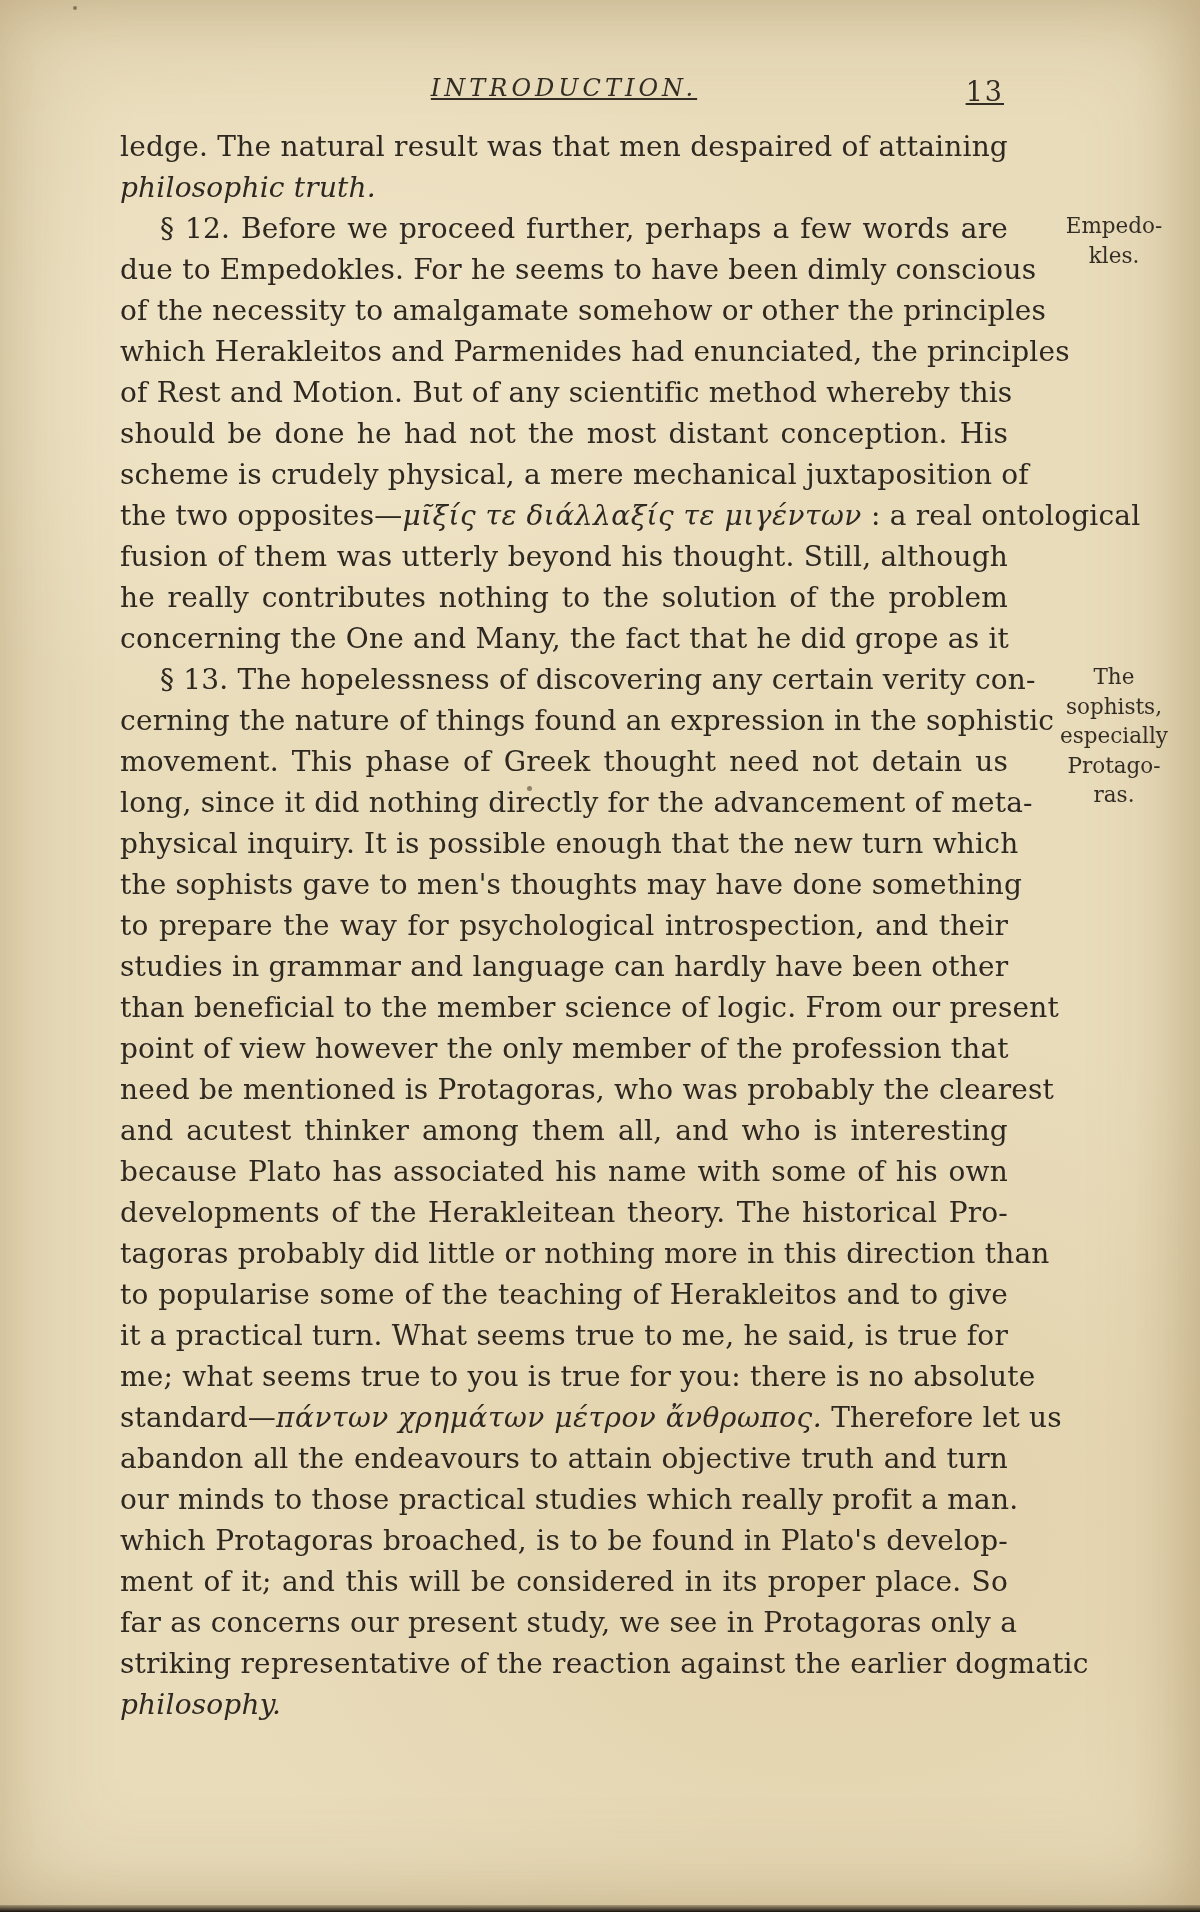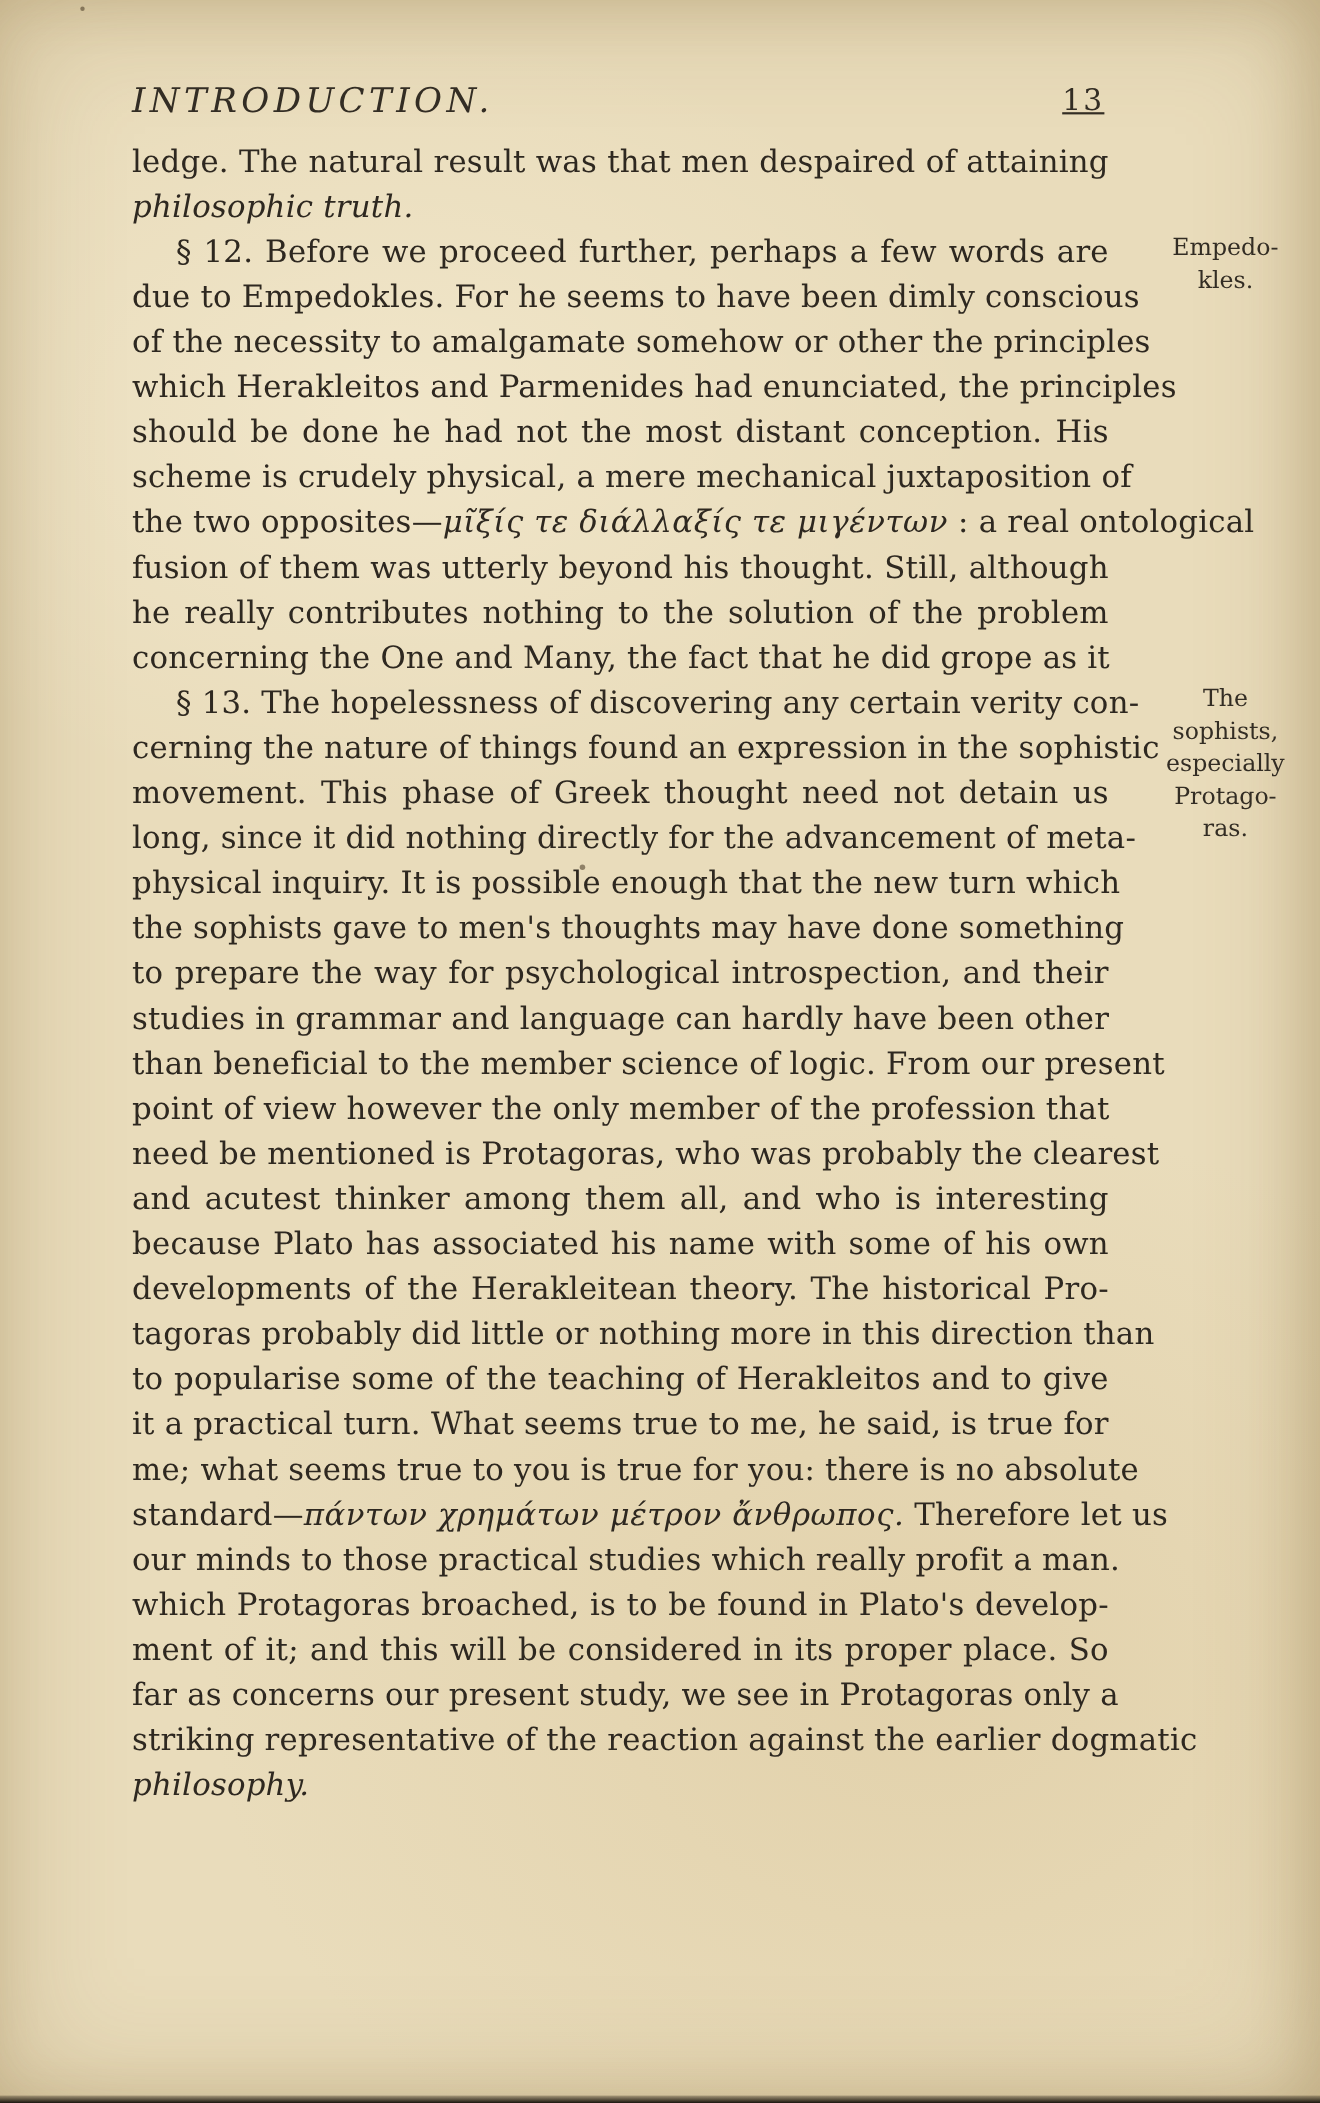--- a/index.html
+++ b/index.html
@@ -18,24 +18,26 @@
       #e9dcbb;
     box-shadow: inset 0 0 110px rgba(130,100,45,0.30), inset -14px 0 50px rgba(130,100,45,0.18);
     font-family: "DejaVu Serif", "Liberation Serif", serif;
     color: #2e2820;
   }
   .running-head {
     position: absolute;
     top: 74px;
     left: 120px;
     width: 888px;
+    text-align: center;
     font-style: italic;
-    font-size: 31px;
+    font-size: 24px;
     letter-spacing: 4px;
     color: #332d24;
+    text-decoration: underline;
   }
   .page-number {
     position: absolute;
     top: 76px;
     right: 196px;
     font-size: 27px;
     letter-spacing: 2px;
     color: #332d24;
     text-decoration: underline;
   }
@@ -103,20 +105,21 @@
   <div class="page-body" id="page-body">
       <div class="para">
         <div class="line">ledge. The natural result was that men despaired of attaining</div>
         <div class="line last">philosophic truth.</div>
       </div>
       <div class="para">
         <div class="line first-indent">§ 12. Before we proceed further, perhaps a few words are</div>
         <div class="line">due to Empedokles. For he seems to have been dimly conscious</div>
         <div class="line">of the necessity to amalgamate somehow or other the principles</div>
         <div class="line">which Herakleitos and Parmenides had enunciated, the principles</div>
+        <div class="line">of Rest and Motion. But of any scientific method whereby this</div>
         <div class="line">should be done he had not the most distant conception. His</div>
         <div class="line">scheme is crudely physical, a mere mechanical juxtaposition of</div>
         <div class="line"><span>the two opposites—</span><span class="greek">μῖξίς τε διάλλαξίς τε μιγέντων</span><span> : a real ontological</span></div>
         <div class="line">fusion of them was utterly beyond his thought. Still, although</div>
         <div class="line">he really contributes nothing to the solution of the problem</div>
         <div class="line">concerning the One and Many, the fact that he did grope as it</div>
         <div class="margin-note">Empedo-
 kles.</div>
       </div>
       <div class="para">
@@ -132,20 +135,21 @@
         <div class="line">point of view however the only member of the profession that</div>
         <div class="line">need be mentioned is Protagoras, who was probably the clearest</div>
         <div class="line">and acutest thinker among them all, and who is interesting</div>
         <div class="line">because Plato has associated his name with some of his own</div>
         <div class="line">developments of the Herakleitean theory. The historical Pro-</div>
         <div class="line">tagoras probably did little or nothing more in this direction than</div>
         <div class="line">to popularise some of the teaching of Herakleitos and to give</div>
         <div class="line">it a practical turn. What seems true to me, he said, is true for</div>
         <div class="line">me; what seems true to you is true for you: there is no absolute</div>
         <div class="line"><span>standard—</span><span class="greek">πάντων χρημάτων μέτρον ἄνθρωπος.</span><span> Therefore let us</span></div>
+        <div class="line">abandon all the endeavours to attain objective truth and turn</div>
         <div class="line">our minds to those practical studies which really profit a man.</div>
         <div class="line">which Protagoras broached, is to be found in Plato's develop-</div>
         <div class="line">ment of it; and this will be considered in its proper place. So</div>
         <div class="line">far as concerns our present study, we see in Protagoras only a</div>
         <div class="line">striking representative of the reaction against the earlier dogmatic</div>
         <div class="line last">philosophy.</div>
         <div class="margin-note">The
 sophists,
 especially
 Protago-

